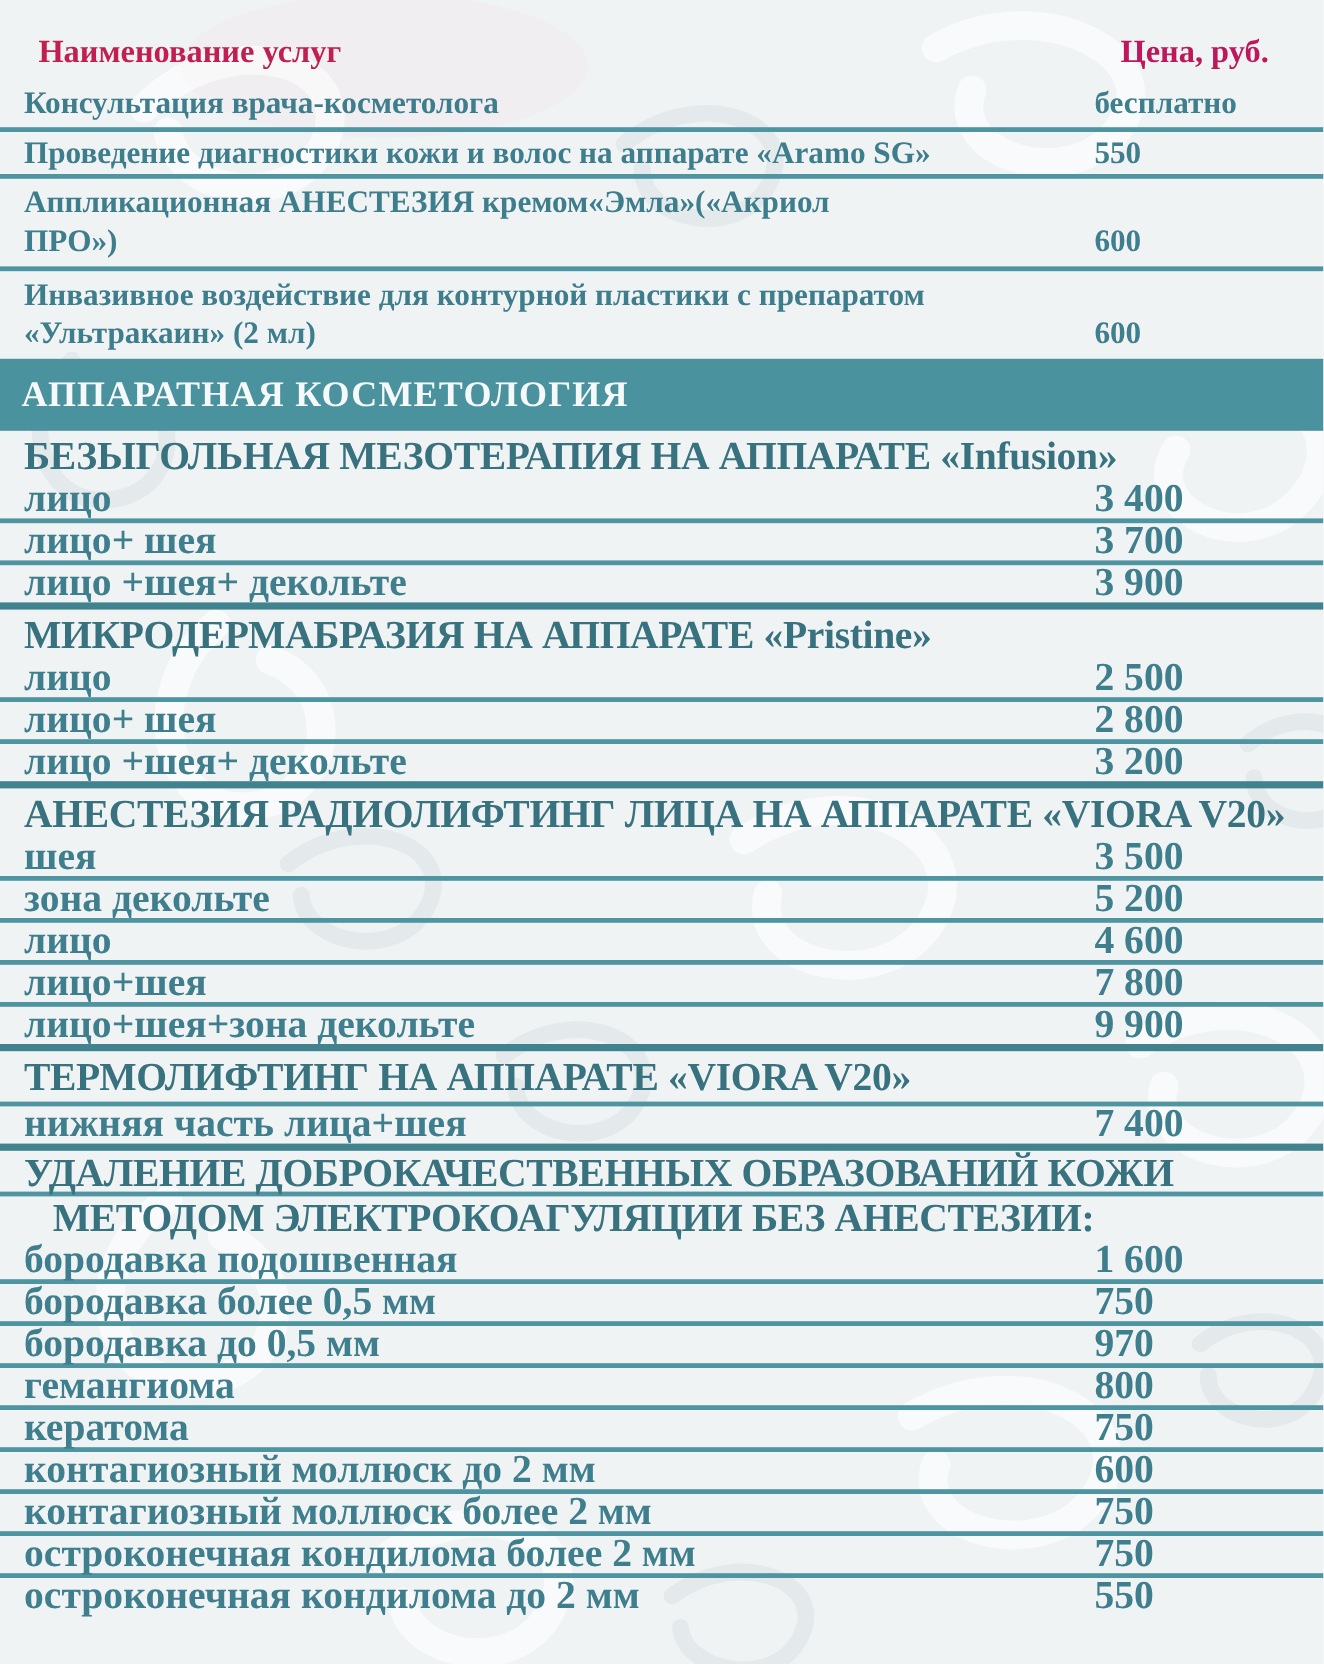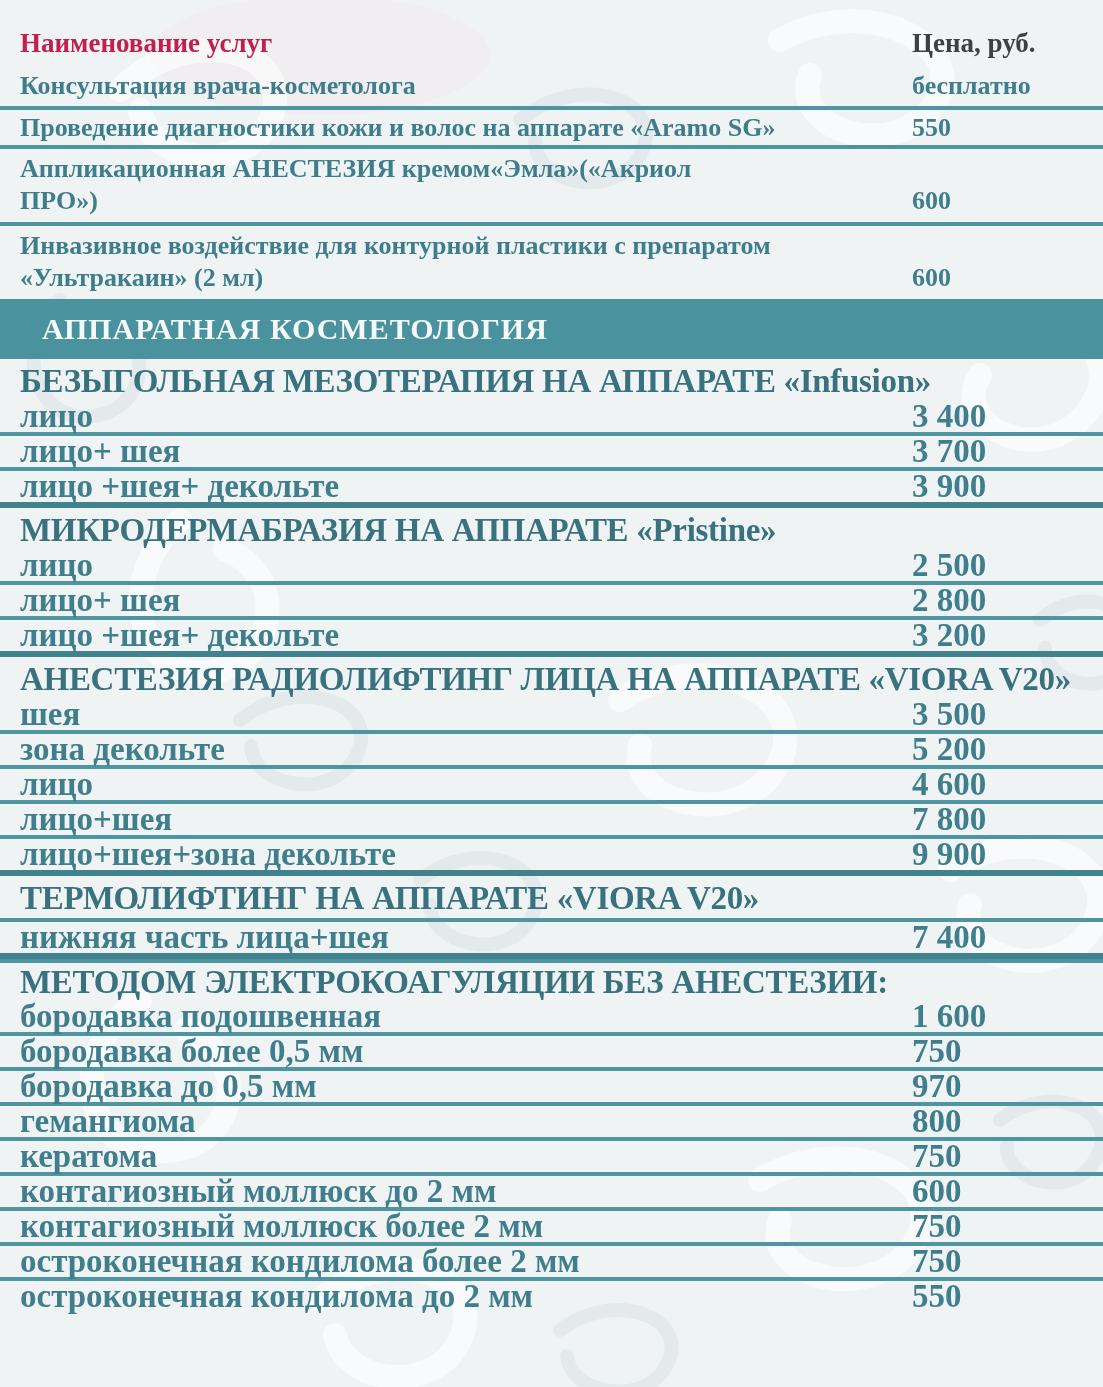--- a/index.html
+++ b/index.html
@@ -6,43 +6,43 @@
   body{width:1103px;background:#fff;}
   .page{
     position:relative; width:1103px; height:1387px; overflow:hidden;
     background-color:#f0f3f4;
     font-family:"Liberation Serif","DejaVu Serif",serif;
     font-weight:bold;
   }
   .bg{position:absolute; left:0; top:0; z-index:0;}
   .content{position:relative; z-index:1;}
 
-  .hdr{display:flex; padding:26px 0 6px; font-size:27px; line-height:34px;}
+  .hdr{display:flex; padding:26px 12px 6px; font-size:27px; line-height:34px;}
   .hdr-svc{margin-left:20px; flex:1; color:#c02050;}
   .col-price{width:191px; flex:0 0 191px;}
-  .hdr-prc{color:#404040;}
+  .hdr-prc{color:#be185d;text-align:center;}
 
   .irow{display:flex; align-items:flex-end; font-size:26px; line-height:31px; color:#3e7d8c;justify-content:flex-end;}
   .irow .name{margin-left:20px; flex:1; white-space:pre-line;}
   .irow.r1{padding:4px 0 5px;}
   .irow.r2{padding:2px 0 2px;}
   .irow.r3,.irow.r4{padding:4px 0 5px; line-height:32px;}
 
   .rule{height:4px; background:#4f94a1;}
   .rule.thick{height:6px; background:#41828f;}
 
   .banner{
     height:60px; display:flex; align-items:center;
     background:#49929e; color:#f5f9f9;
-    font-size:30px; letter-spacing:1px; padding-left:42px;
+    font-size:30px; letter-spacing:1px; padding-left:18px;
   }
 
   .gtitle{padding:8px 20px 6px; font-size:33px; line-height:28px; letter-spacing:-0.3px; color:#38727f;}
   .gtitle.compact1{padding:5px 20px 1px;}
-  .gtitle.compact2{padding:5px 20px 5px;}
+  .gtitle.compact2{padding:5px 20px 5px;margin-left:24px;}
 
   .grow{display:flex; align-items:flex-end; font-size:33px; line-height:27px; padding:2px 0; color:#3f7e8d;}
   .grow .name{margin-left:20px; flex:1;}
   .price{width:191px; flex:0 0 191px; color:#3f7e8d;}
 </style>
 </head>
 <body>
 
 <div class="page">
 
@@ -168,20 +168,21 @@
     <div class="rule thick"></div>
 
     <div class="gtitle">ТЕРМОЛИФТИНГ НА АППАРАТЕ «VIORA V20»</div>
     <div class="rule"></div>
     <div class="grow">
       <div class="name">нижняя часть лица+шея</div>
       <div class="price">7 400</div>
     </div>
     <div class="rule thick"></div>
 
+    <div class="gtitle compact1">УДАЛЕНИЕ ДОБРОКАЧЕСТВЕННЫХ ОБРАЗОВАНИЙ КОЖИ</div>
     <div class="rule"></div>
     <div class="gtitle compact2">МЕТОДОМ ЭЛЕКТРОКОАГУЛЯЦИИ БЕЗ АНЕСТЕЗИИ:</div>
     <div class="grow">
       <div class="name">бородавка подошвенная</div>
       <div class="price">1 600</div>
     </div>
     <div class="rule"></div>
     <div class="grow">
       <div class="name">бородавка более 0,5 мм</div>
       <div class="price">750</div>

